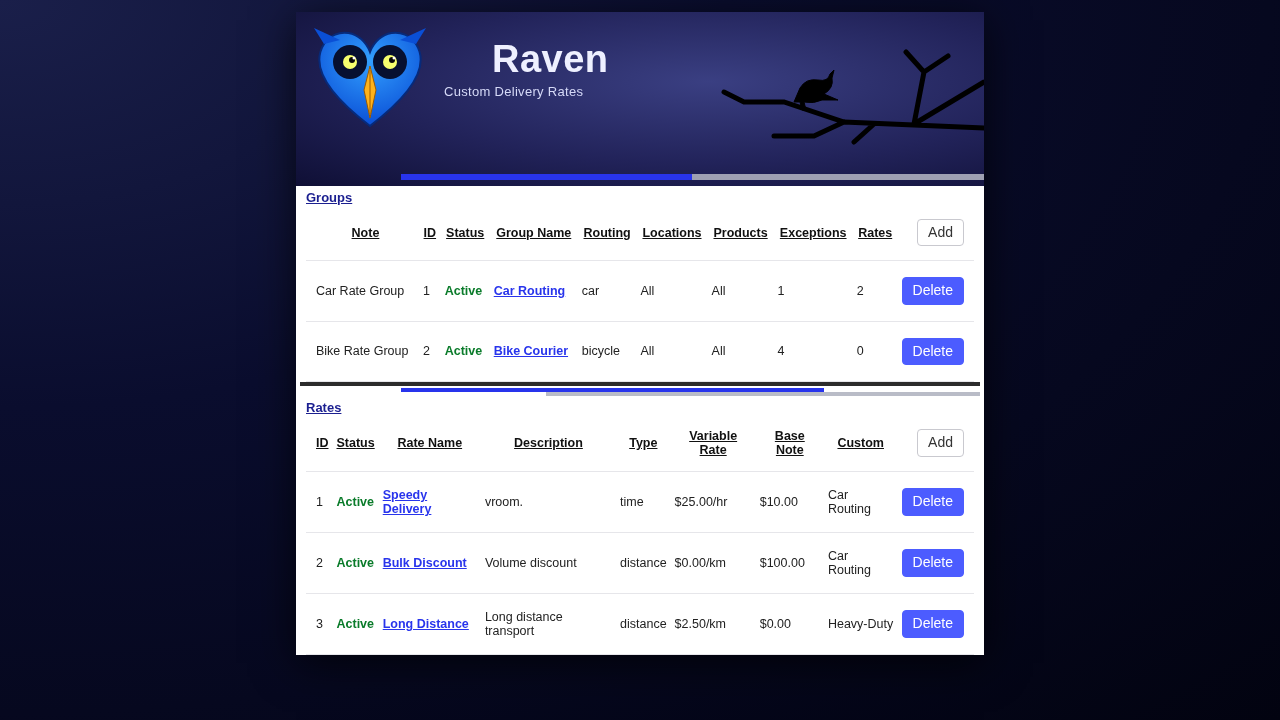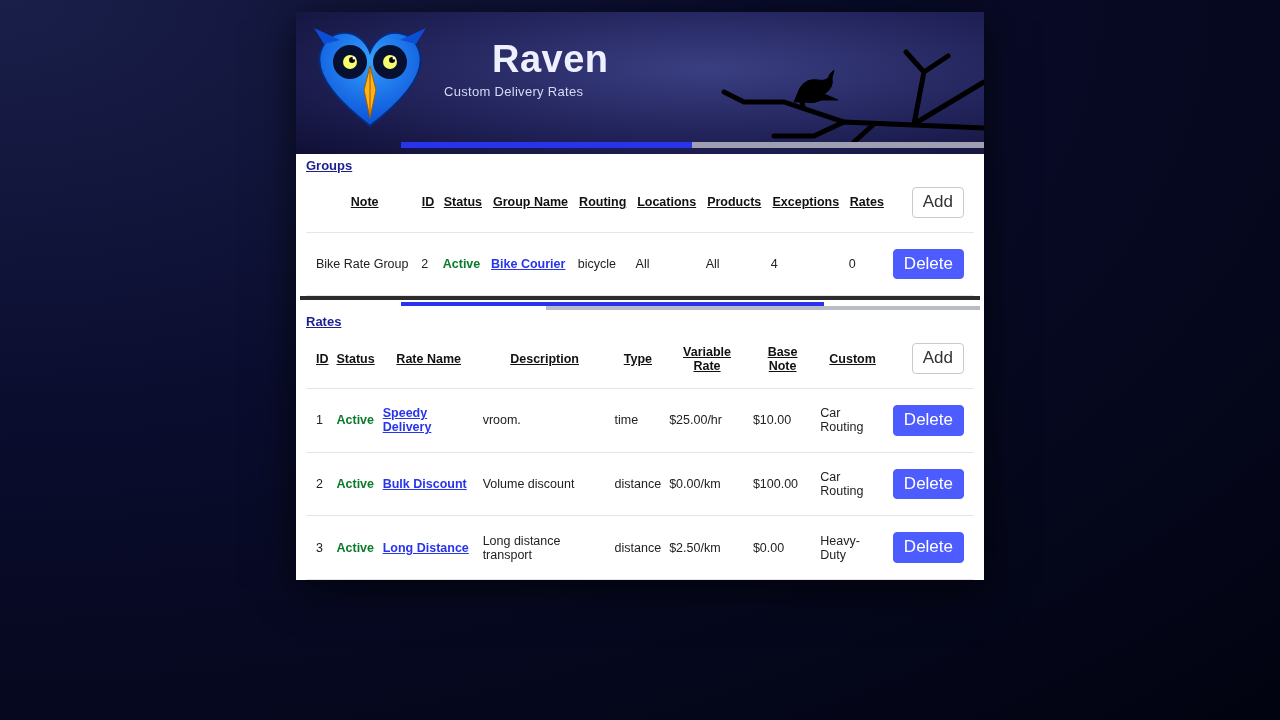--- a/index.html
+++ b/index.html
@@ -13,21 +13,21 @@
     padding-top: 12px;
   }
   .app {
     width: 688px;
     margin: 0 auto;
     background: #ffffff;
     box-shadow: 0 8px 40px rgba(0,0,0,0.7);
   }
   
   .banner {
-    height: 142px;
+    height: 174px;
     background: radial-gradient(ellipse at 60% 40%, #3a3f82 0%, #22235a 55%, #0f0f35 100%);
     position: relative;
     overflow: hidden;
   }
   .banner::after {
     content:"";
     position:absolute;
     left:105px; right:0; bottom:6px; height:6px;
     background:linear-gradient(to right, #2834ec 0%, #2834ec 50%, #9ea0b2 50%, #9ea0b2 100%);
   }
@@ -88,21 +88,21 @@
     color:#222;
     padding:16px 4px;
     border-top:1px solid #e6e6ea;
     vertical-align: middle;
   }
   tbody tr:last-child td { border-bottom:1px solid #e6e6ea; }
   a.tlink { color:#2834ec; text-decoration:underline; font-weight:600; }
   .status-active { color:#0a7b2a; font-weight:700; }
   .btn {
     display:inline-block;
-    font-size:17px;
+    font-size:14px;
     border-radius:4px;
     cursor:pointer;
     border:1px solid transparent;
     padding:5px 10px;
     line-height:1.1;
   }
   .btn-add {
     background:#fff; color:#333; border:1px solid #c9c9cf;
   }
   .btn-delete {
@@ -175,20 +175,32 @@
           <th>Products</th>
           <th>Exceptions</th>
           <th>Rates</th>
           <th class="action" style="text-decoration:none;">
             <button class="btn btn-add">Add</button>
           </th>
         </tr>
       </thead>
       <tbody id="groups-body">
           <tr>
+            <td>Car Rate Group</td>
+            <td>1</td>
+            <td class="status-active">Active</td>
+            <td><a href="#" class="tlink">Car Routing</a></td>
+            <td>car</td>
+            <td>All</td>
+            <td>All</td>
+            <td>1</td>
+            <td>2</td>
+            <td class="action"><button class="btn btn-delete">Delete</button></td>
+          </tr>
+          <tr>
             <td>Bike Rate Group</td>
             <td>2</td>
             <td class="status-active">Active</td>
             <td><a href="#" class="tlink">Bike Courier</a></td>
             <td>bicycle</td>
             <td>All</td>
             <td>All</td>
             <td>4</td>
             <td>0</td>
             <td class="action"><button class="btn btn-delete">Delete</button></td>

